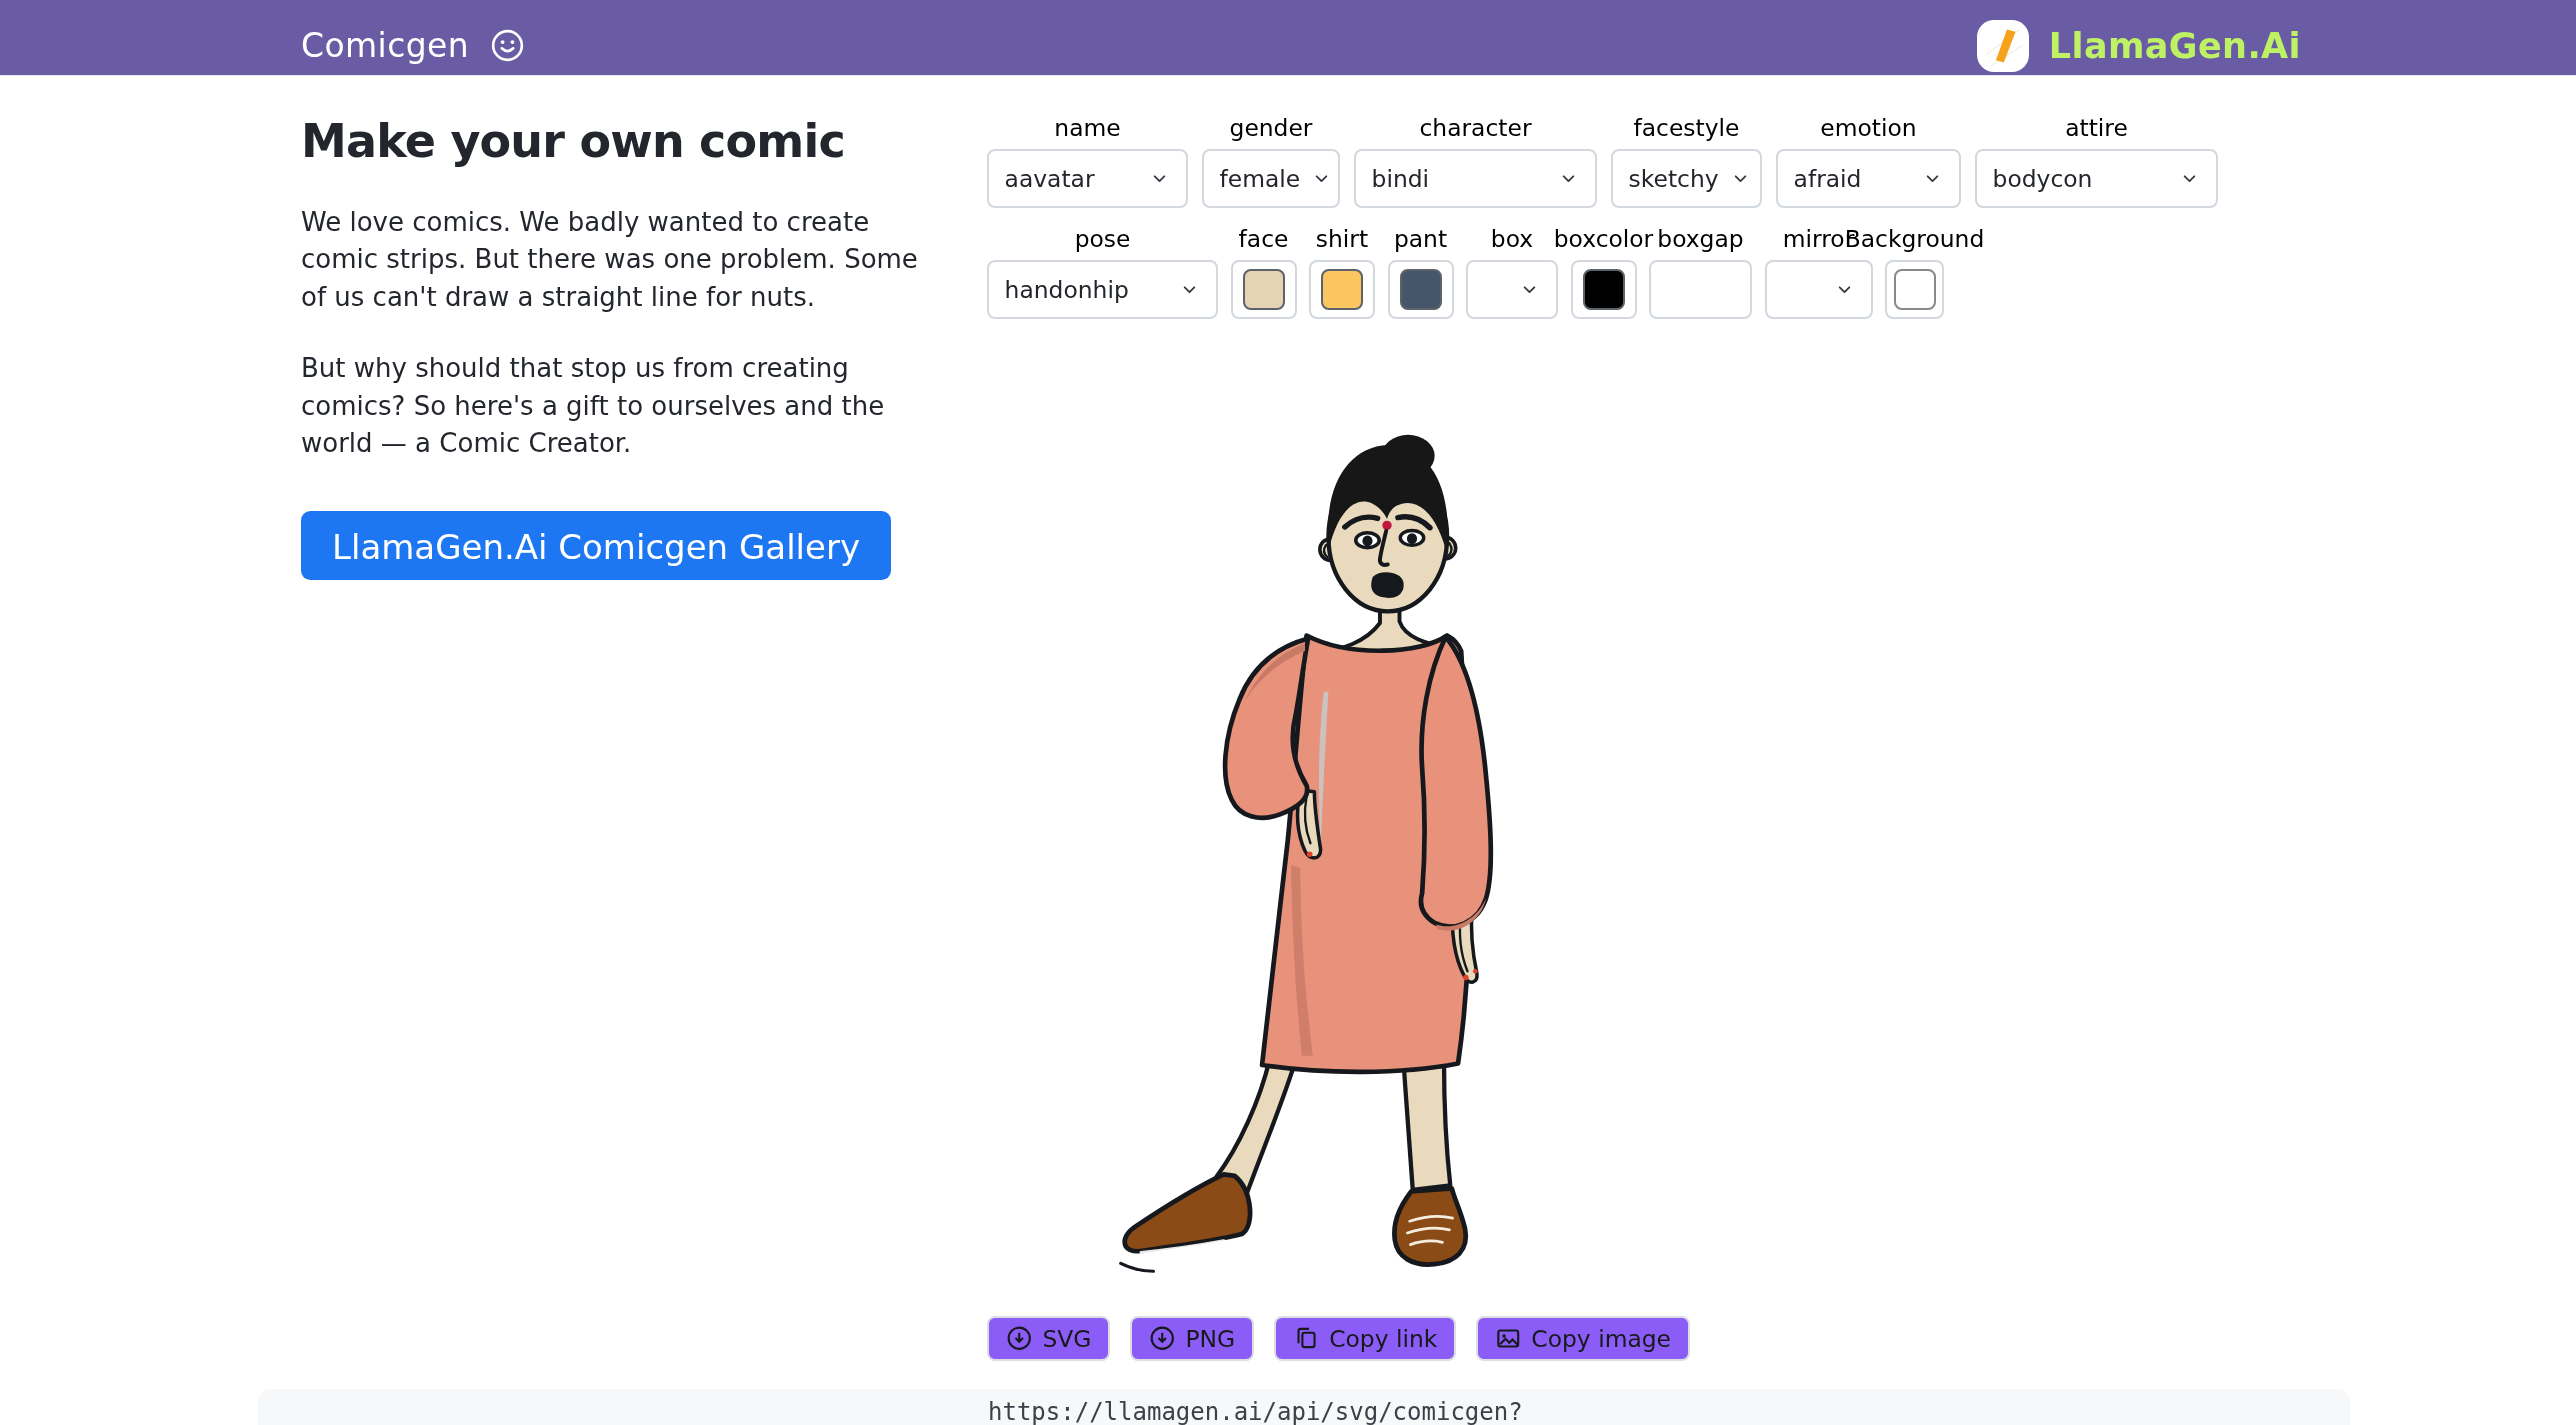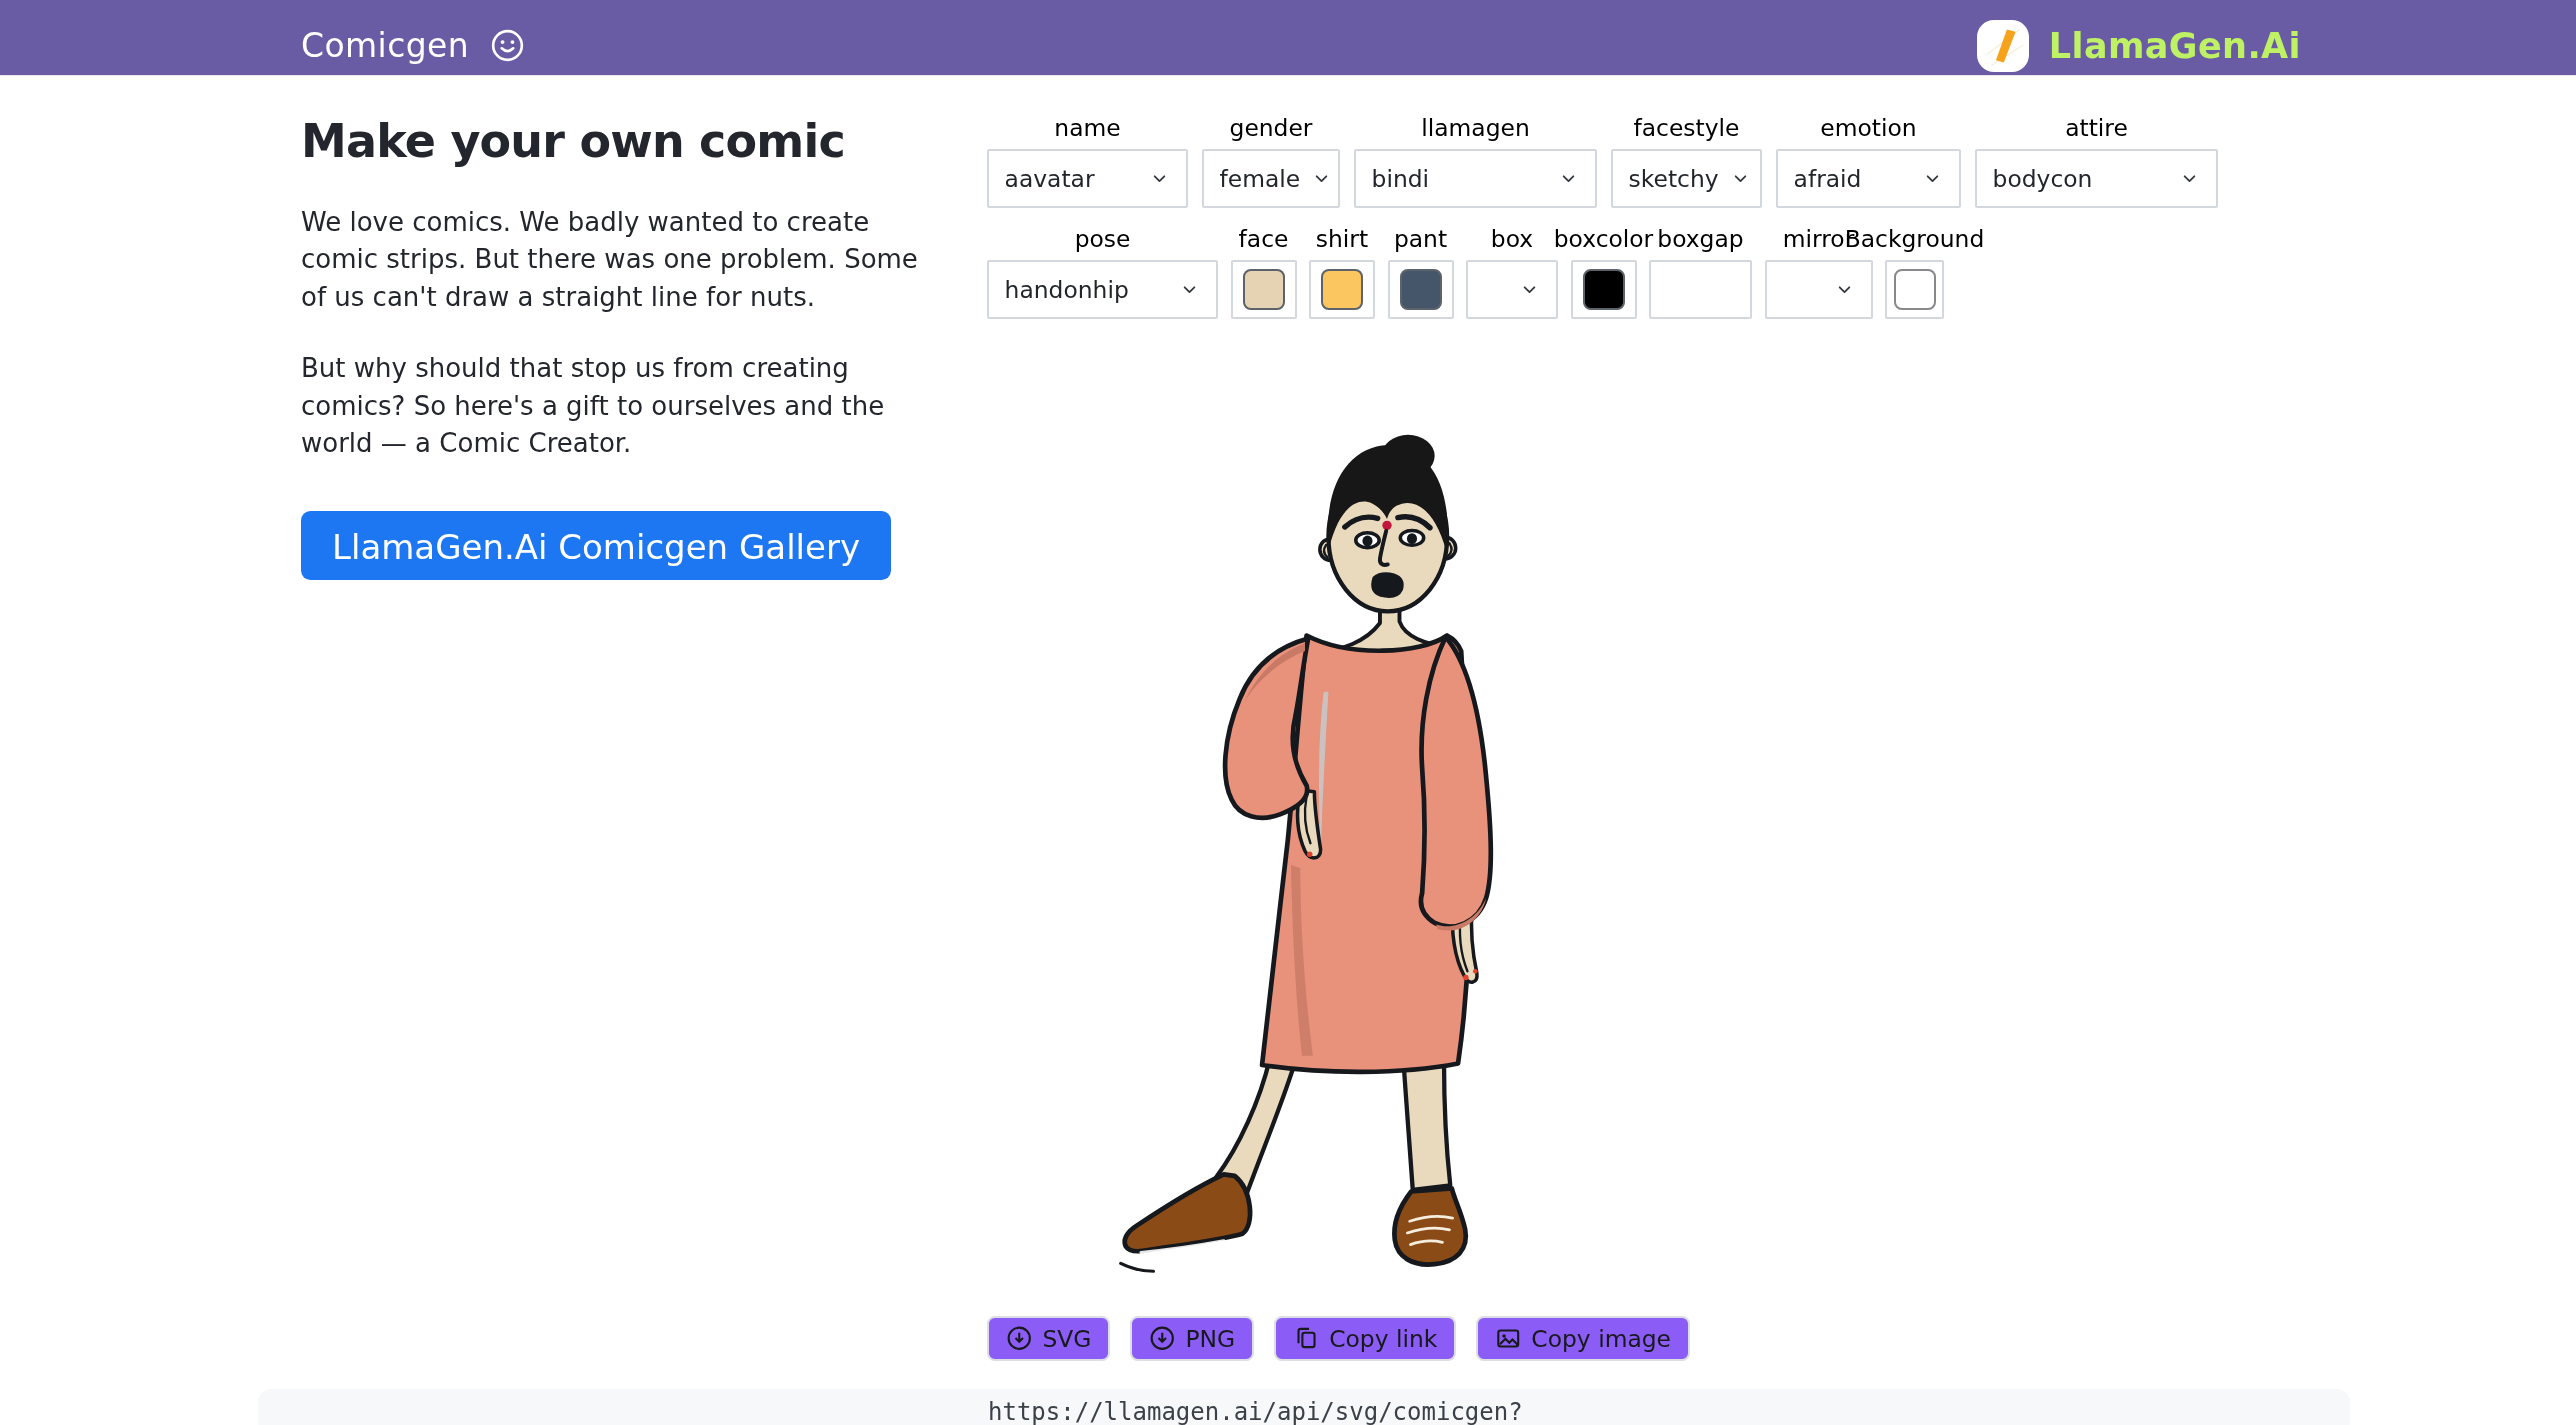--- a/index.html
+++ b/index.html
@@ -40,21 +40,21 @@
   }
 
   
   .ctl-row { position:absolute; display:flex; gap:14px; align-items:flex-start; }
   .row1 { left:987px; top:114px; }
   .row2 { left:987px; top:225px; gap:12.5px; }
   .field { display:flex; flex-direction:column; align-items:center; }
   .field .lbl { font-size:23.4px; color:#000000; margin-bottom:7px; white-space:nowrap; }
   .select-box, .swatch-box, .text-input {
     height:59px; background:#ffffff;
-    border:2px solid #D3D8DE; border-radius:2px;
+    border:2px solid #D3D8DE; border-radius:8px;
   }
   .select-box {
     display:flex; align-items:center; justify-content:space-between;
     padding:0 15.6px; font-size:23.4px; color:#22262b; cursor:pointer; width:100%;
   }
   .select-box .chev { flex:0 0 auto; margin-left:11px; display:flex; }
   .swatch-box { display:flex; align-items:center; justify-content:center; cursor:pointer; width:100%; }
   .swatch {
     width:42px; height:41px; border-radius:7.8px; border:2.7px solid #5d6призов;
     border:2.7px solid #5d636a; cursor:pointer;
@@ -138,21 +138,21 @@
     <div class="select-box">
       <span>female</span>
       <span class="chev">
         <svg width="21" height="21" viewBox="0 0 24 24" fill="none">
             <path d="M6.5 9.5 L12 15 L17.5 9.5" stroke="#343a40" stroke-width="2.1" stroke-linecap="round" stroke-linejoin="round"></path>
           </svg>
       </span>
     </div>
   </div>
   <div class="field w311">
-    <span class="lbl">llamagen</span>
+    <span class="lbl">character</span>
     <div class="select-box">
       <span>bindi</span>
       <span class="chev">
         <svg width="21" height="21" viewBox="0 0 24 24" fill="none">
             <path d="M6.5 9.5 L12 15 L17.5 9.5" stroke="#343a40" stroke-width="2.1" stroke-linecap="round" stroke-linejoin="round"></path>
           </svg>
       </span>
     </div>
   </div>
   <div class="field w194">

